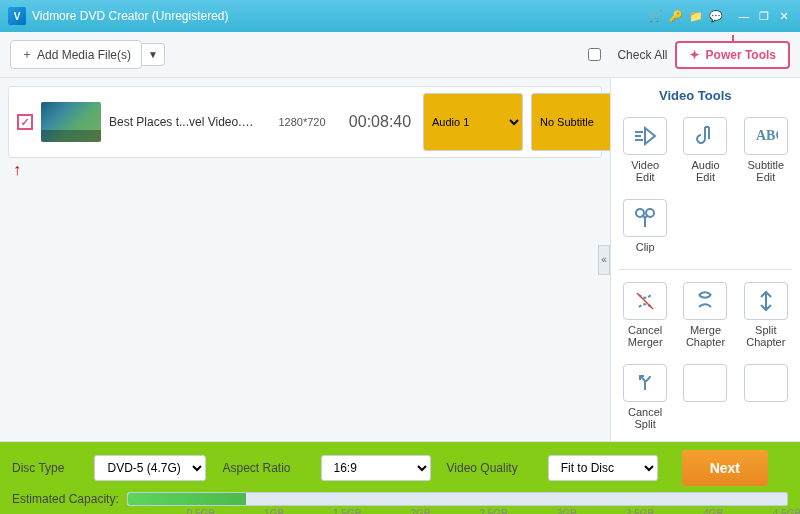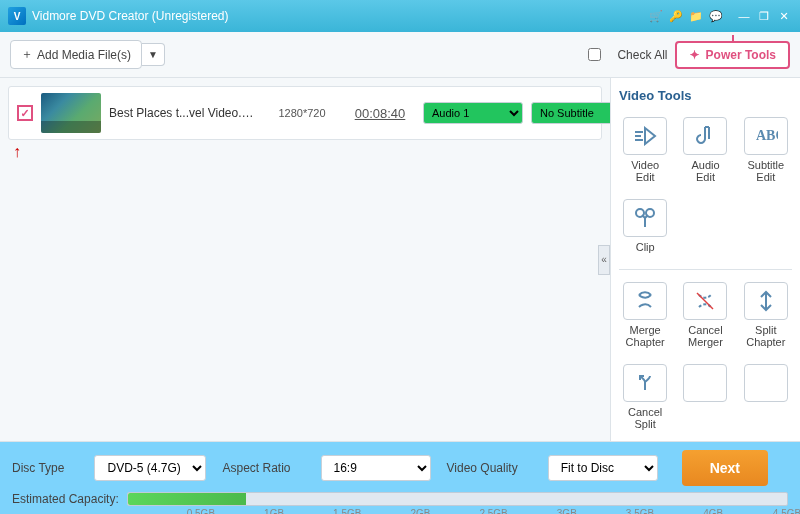--- a/index.html
+++ b/index.html
@@ -147,34 +147,34 @@
     }
     .file-thumbnail::after {
       content: '';
       position: absolute;
       bottom: 0; left: 0; right: 0;
       height: 12px;
       background: rgba(0,0,0,0.3);
     }
     .file-name { flex: 0 0 150px; font-size: 12px; color: #333; white-space: nowrap; overflow: hidden; text-overflow: ellipsis; }
     .file-resolution { flex: 0 0 70px; font-size: 11px; color: #555; text-align: center; }
-    .file-duration { flex: 0 0 70px; font-size: 13px; color: #555; text-align: center; text-decoration: underline; }
+    .file-duration { flex: 0 0 70px; font-size: 16px; color: #555; text-align: center; }
     .file-audio {
       flex: 0 0 100px;
     }
     .file-subtitle {
       flex: 0 0 110px;
     }
     select.file-select {
       width: 100%;
-      padding: 3px 4px;
+      padding: 21px 4px;
       border: 1px solid #c8d0d8;
       border-radius: 3px;
       font-size: 11px;
-      background: #22c55e;
+      background: #eab308;
     }
 
     
     .right-panel {
       width: 190px;
       background: white;
       border-left: 1px solid #dde3e8;
       padding: 10px 8px;
       overflow-y: auto;
       flex-shrink: 0;
@@ -192,20 +192,21 @@
       justify-content: center;
       cursor: pointer;
       font-size: 10px;
       color: #666;
     }
     .section-title {
       font-size: 13px;
       color: #2a6090;
       font-weight: bold;
       margin-bottom: 10px;
+      margin-left: 40px;
     }
     .tools-grid {
       display: grid;
       grid-template-columns: 1fr 1fr 1fr;
       gap: 8px;
       margin-bottom: 12px;
     }
     .tool-item {
       display: flex;
       flex-direction: column;
@@ -228,21 +229,21 @@
     }
     .tool-label {
       font-size: 11px;
       color: #444;
       text-align: center;
     }
     .divider { height: 1px; background: #dde3e8; margin: 8px 0; }
 
     
     .bottom-bar {
-      background: #7dd3fc;
+      background: #84cc16;
       border-top: 1px solid #dde3e8;
       padding: 8px 12px;
     }
     .bottom-row1 {
       display: flex;
       align-items: center;
       gap: 16px;
       margin-bottom: 6px;
     }
     .bottom-field {
@@ -434,36 +435,36 @@
           </div>
           <span class="tool-label">Clip</span>
         </div>
       </div>
 
       <div class="divider"></div>
       <div class="tools-grid">
         <div class="tool-item">
           <div class="tool-icon-box">
             <svg width="22" height="22" viewBox="0 0 22 22">
+                <path d="M5,5 C5,5 11,11 17,5" fill="none" stroke="#5a8ab0" stroke-width="2" stroke-dasharray="3,2"></path>
+                <path d="M5,17 C5,17 11,11 17,17" fill="none" stroke="#5a8ab0" stroke-width="2" stroke-dasharray="3,2"></path>
+                <line x1="3" y1="3" x2="19" y2="19" stroke="#e04040" stroke-width="1.5"></line>
+              </svg>
+          </div>
+          <span class="tool-label">Cancel Merger</span>
+        </div>
+        <div class="tool-item">
+          <div class="tool-icon-box">
+            <svg width="22" height="22" viewBox="0 0 22 22">
                 <path d="M11,11 m-6,-6 a8,8 0 0,1 12,0" fill="none" stroke="#5a8ab0" stroke-width="2"></path>
                 <path d="M5,5 C5,5 11,11 17,5" fill="none" stroke="#5a8ab0" stroke-width="2"></path>
                 <path d="M5,17 C5,17 11,11 17,17" fill="none" stroke="#5a8ab0" stroke-width="2"></path>
               </svg>
           </div>
           <span class="tool-label">Merge Chapter</span>
-        </div>
-        <div class="tool-item">
-          <div class="tool-icon-box">
-            <svg width="22" height="22" viewBox="0 0 22 22">
-                <path d="M5,5 C5,5 11,11 17,5" fill="none" stroke="#5a8ab0" stroke-width="2" stroke-dasharray="3,2"></path>
-                <path d="M5,17 C5,17 11,11 17,17" fill="none" stroke="#5a8ab0" stroke-width="2" stroke-dasharray="3,2"></path>
-                <line x1="3" y1="3" x2="19" y2="19" stroke="#e04040" stroke-width="1.5"></line>
-              </svg>
-          </div>
-          <span class="tool-label">Cancel Merger</span>
         </div>
         <div class="tool-item">
           <div class="tool-icon-box">
             <svg width="22" height="22" viewBox="0 0 22 22">
                 <line x1="11" y1="2" x2="11" y2="20" stroke="#5a8ab0" stroke-width="2"></line>
                 <polyline points="6,7 11,2 16,7" fill="none" stroke="#5a8ab0" stroke-width="2"></polyline>
                 <polyline points="6,15 11,20 16,15" fill="none" stroke="#5a8ab0" stroke-width="2"></polyline>
               </svg>
           </div>
           <span class="tool-label">Split Chapter</span>

